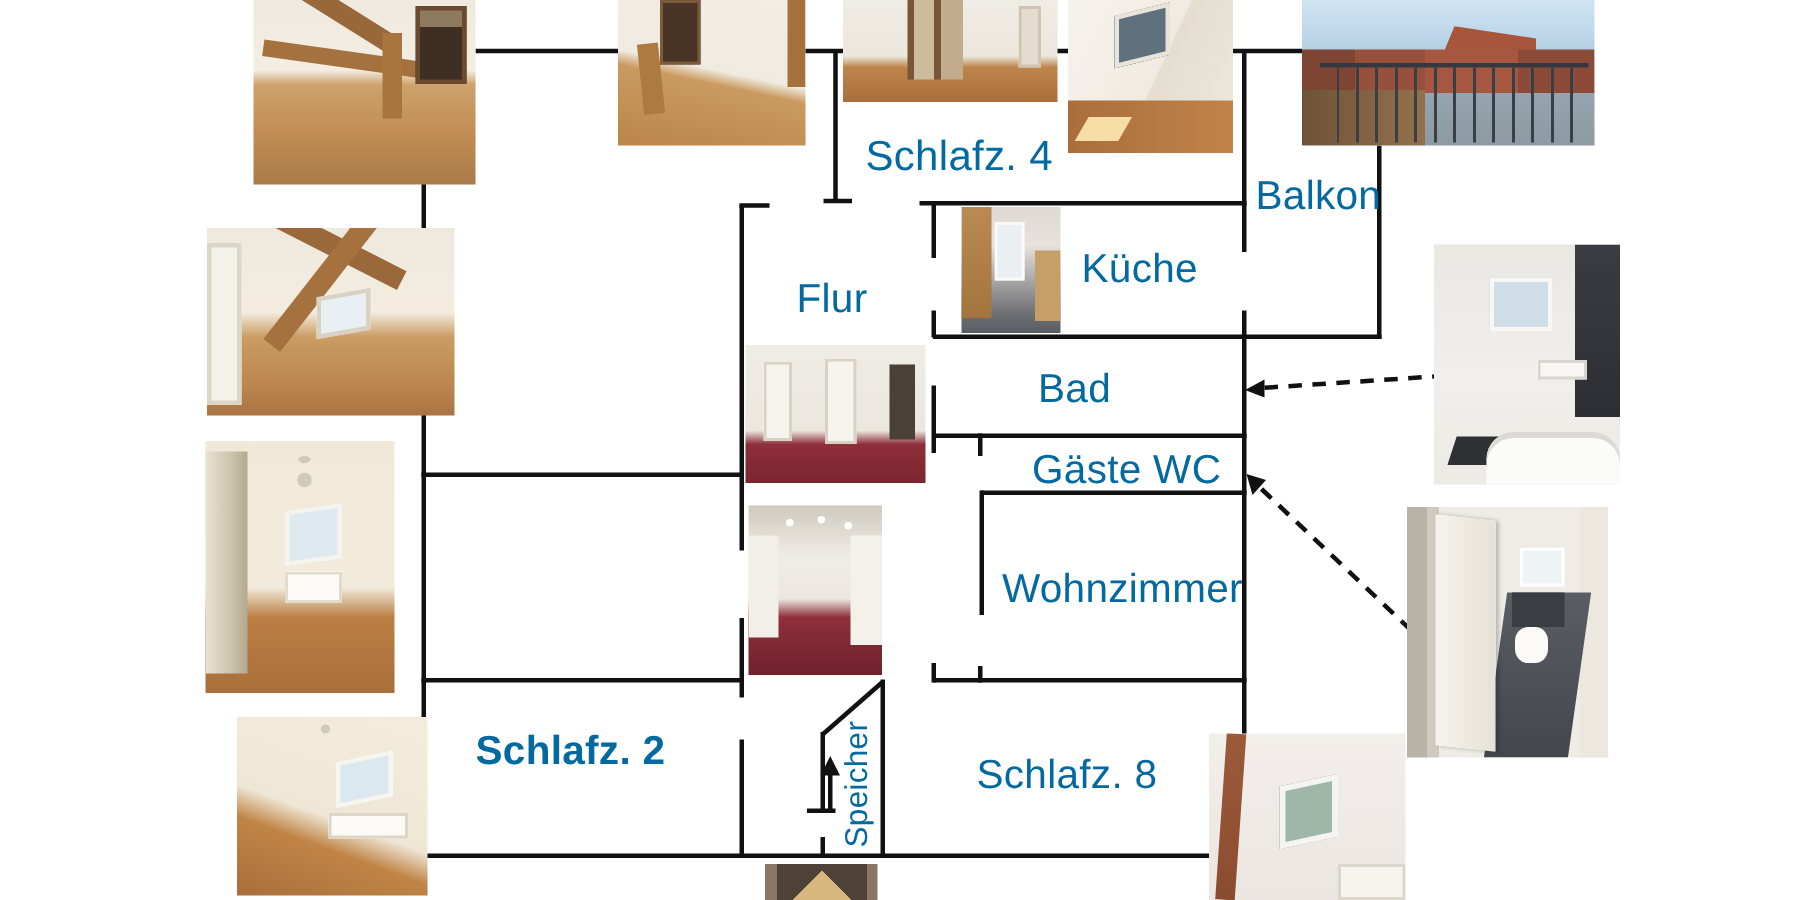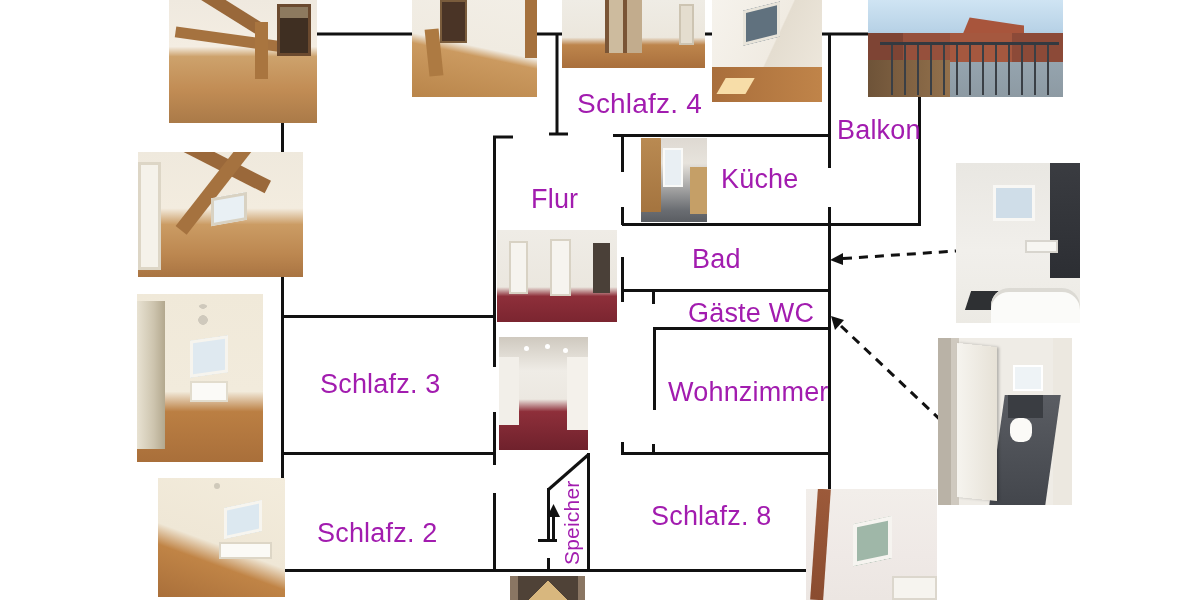--- a/index.html
+++ b/index.html
@@ -1,17 +1,17 @@
 <!DOCTYPE html>
 <html><head>
 <meta charset="utf-8">
 <style>
   html,body{margin:0;padding:0;background:#fff;}
   .stage{position:relative;width:1200px;height:600px;background:#ffffff;overflow:hidden;
-         font-family:"Liberation Sans", sans-serif;color:#a21caf;}
+         font-family:"Liberation Sans", sans-serif;color:#0369a1;}
   svg.plan{position:absolute;left:0;top:0;z-index:1;}
   .photo{position:absolute;z-index:2;overflow:hidden;}
   .photo span{position:absolute;display:block;}
   .label{position:absolute;z-index:3;font-size:27px;font-weight:500;white-space:nowrap;letter-spacing:.2px;}
   .label.rot{transform:rotate(-90deg);transform-origin:center;font-size:21px;}
 
   
   .p-attic1{left:169px;top:0;width:148px;height:123px;
     background:linear-gradient(180deg,#efe9df 0%,#f4ede2 38%,#cda26c 46%,#c28d55 72%,#aa7a48 100%);}
   .p-attic1 .beam-a{left:-18px;top:-8px;width:120px;height:13px;background:#99683a;transform:rotate(32deg);}
@@ -282,19 +282,18 @@
   <div class="photo p-speicher">
     <span class="chev"></span>
   </div>
 
   <div class="label" style="left:577px;top:88px;font-size:28px;">Schlafz. 4</div>
   <div class="label" style="left:837px;top:115px;">Balkon</div>
   <div class="label" style="left:531px;top:184px;text-align:center;">Flur</div>
   <div class="label" style="left:721px;top:164px;">Küche</div>
   <div class="label" style="left:692px;top:244px;">Bad</div>
   <div class="label" style="left:688px;top:298px;">Gäste WC</div>
-  <div class="label" style="left:320px;top:369px;">Schlafz. 3</div>
   <div class="label" style="left:668px;top:377px;">Wohnzimmer</div>
-  <div class="label" style="left:317px;top:518px;">Schlafz. 2</div>
+  <div class="label" style="left:317px;top:485px;font-weight:bold;">Schlafz. 2</div>
   <div class="label" style="left:651px;top:501px;">Schlafz. 8</div>
   <div class="label rot" style="left:531px;top:512px;width:82px;text-align:center;">Speicher</div>
 
 </div>
 
 </body></html>

